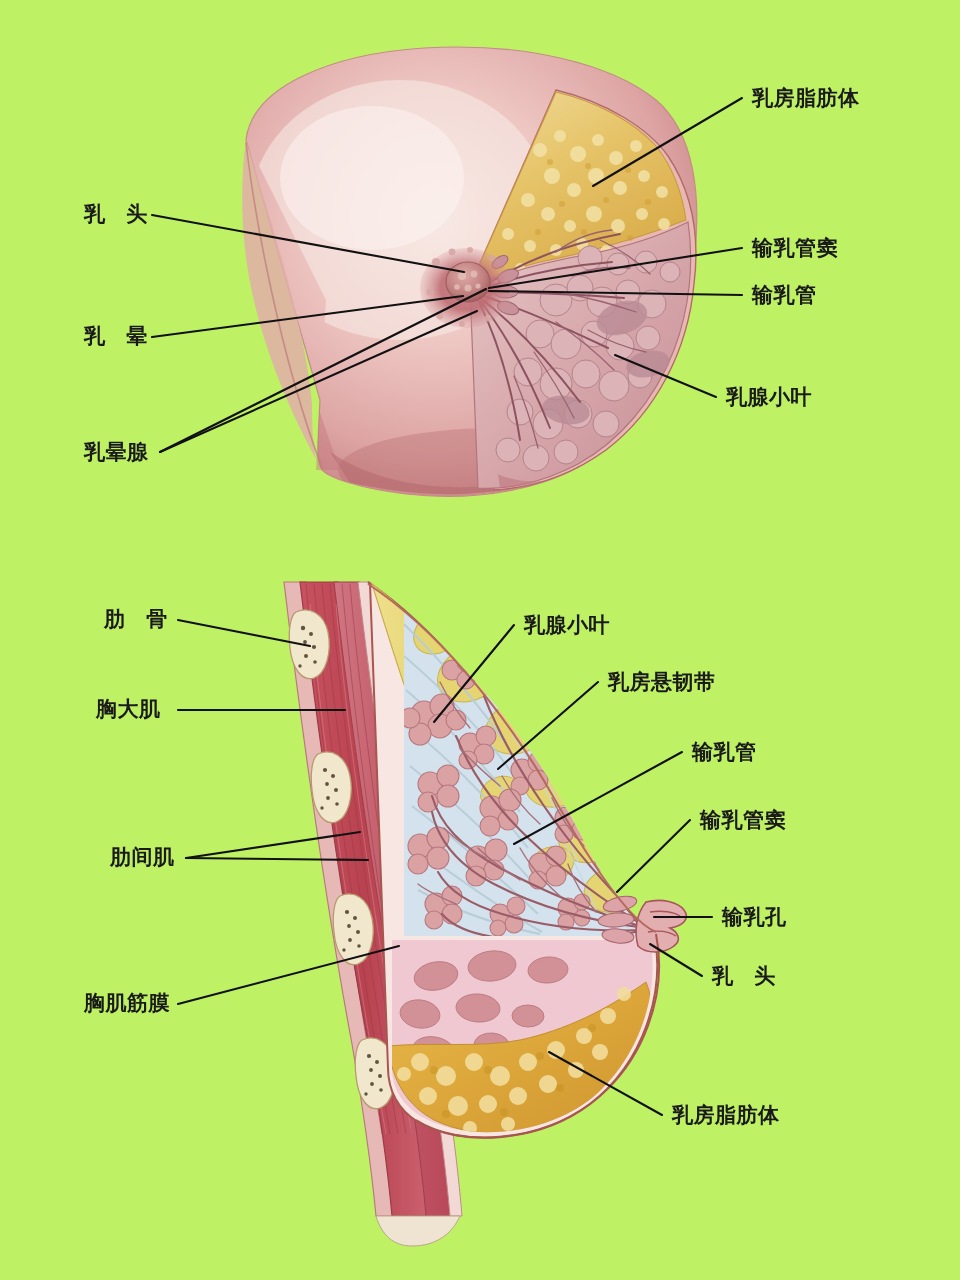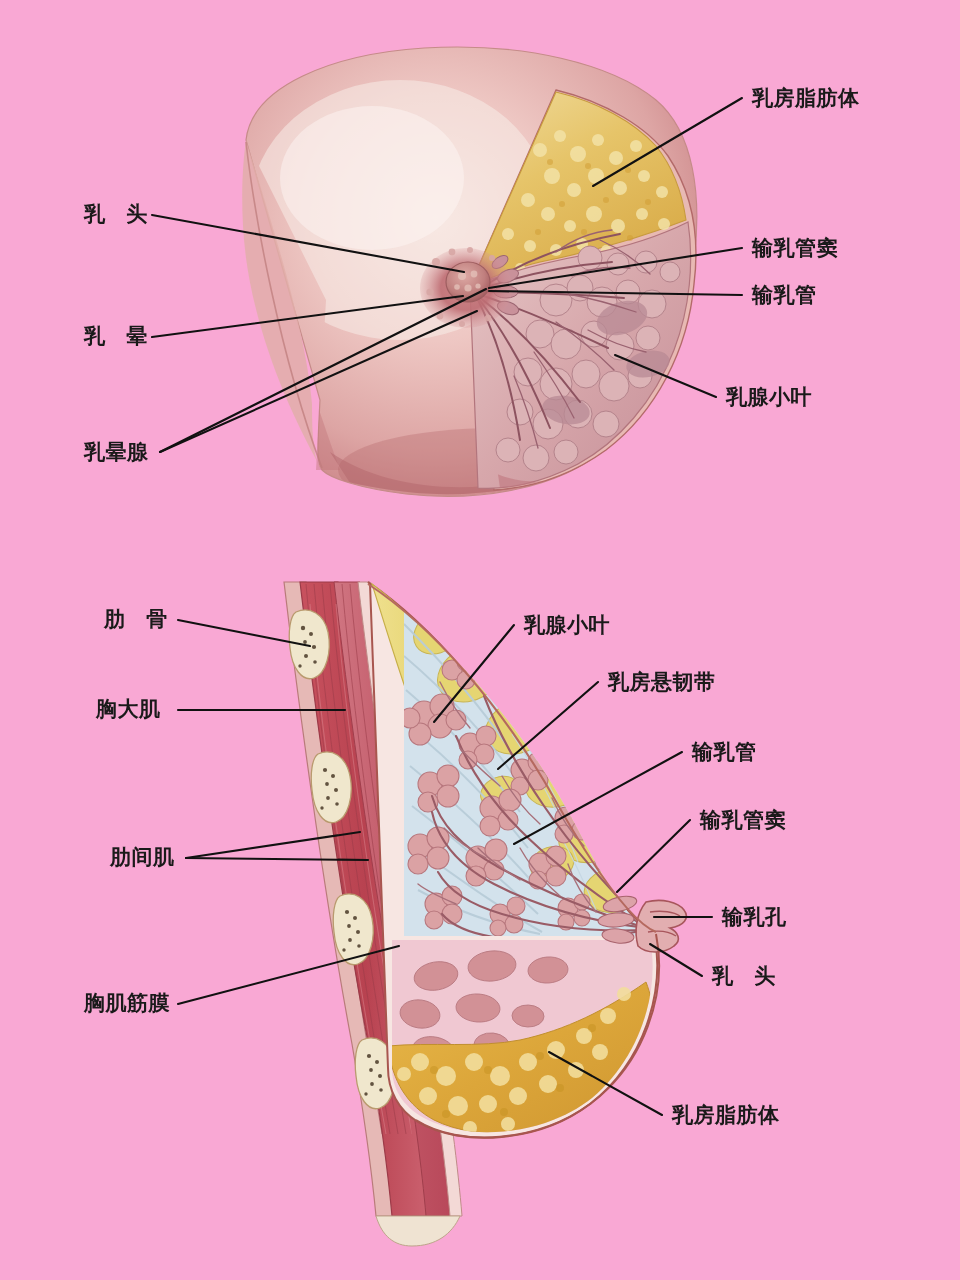--- a/index.html
+++ b/index.html
@@ -12,21 +12,21 @@
     width: 960px;
     height: 1280px;
     position: relative;
     overflow: hidden;
     font-family: "DejaVu Sans", "Liberation Sans", sans-serif;
   }
   #page {
     position: relative;
     width: 960px;
     height: 1280px;
-    background: #f9a8d4;
+    background: #bef264;
   }
   .figure {
     position: absolute;
     left: 0;
     width: 960px;
   }
   #figure-top { top: 0; height: 540px; }
   #figure-bottom { top: 524px; height: 740px; }
 
   .figure svg { display: block; }

